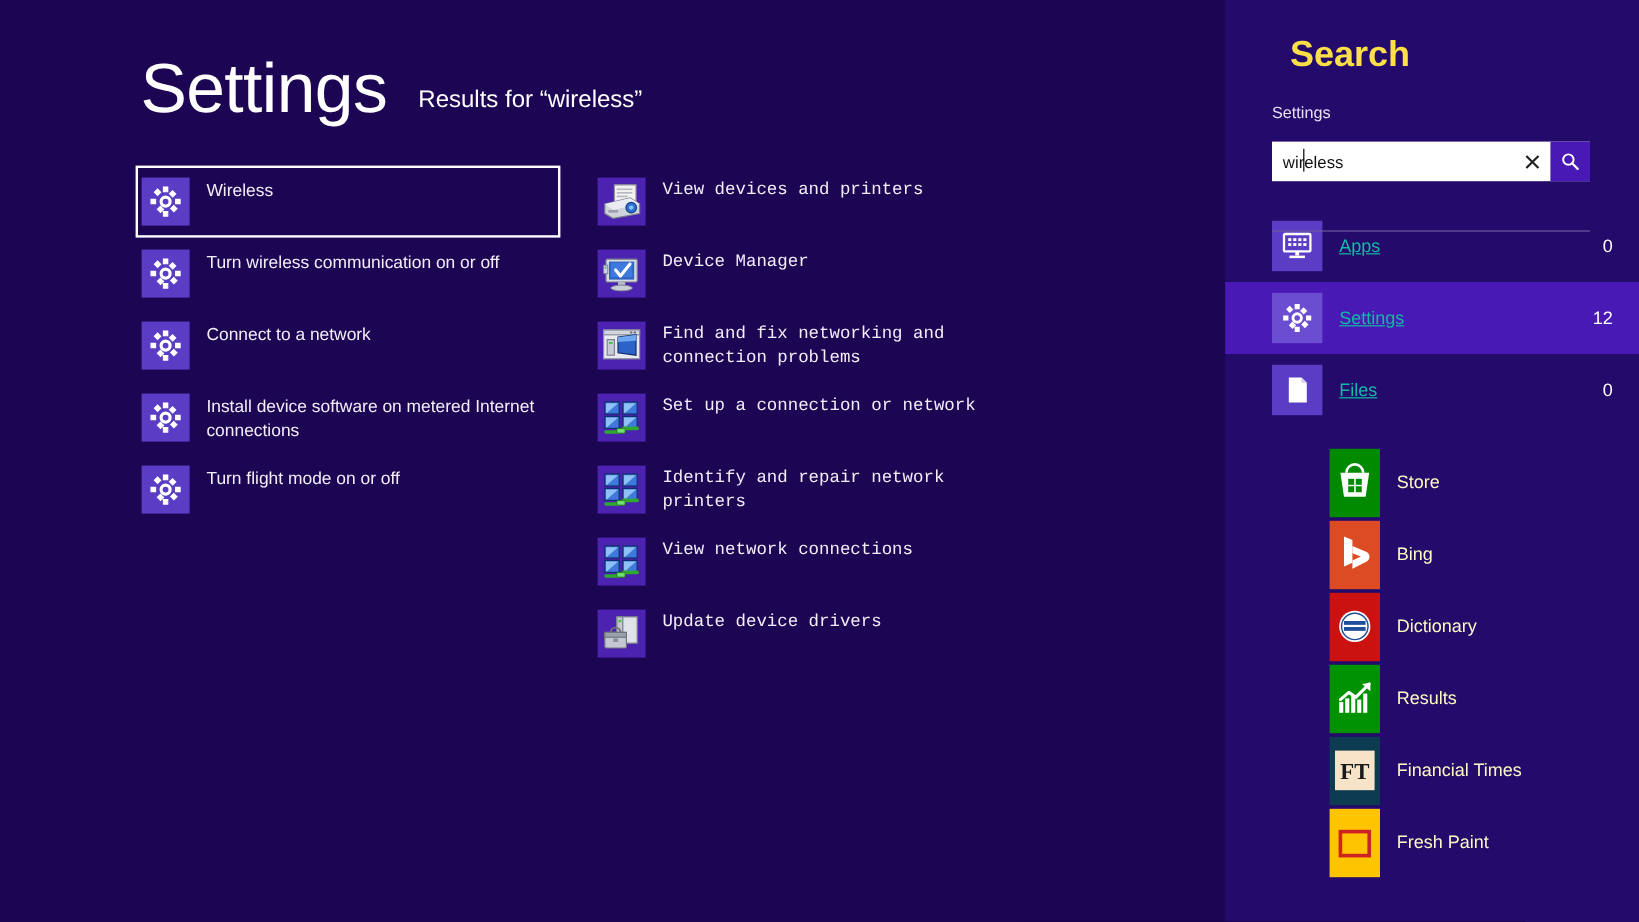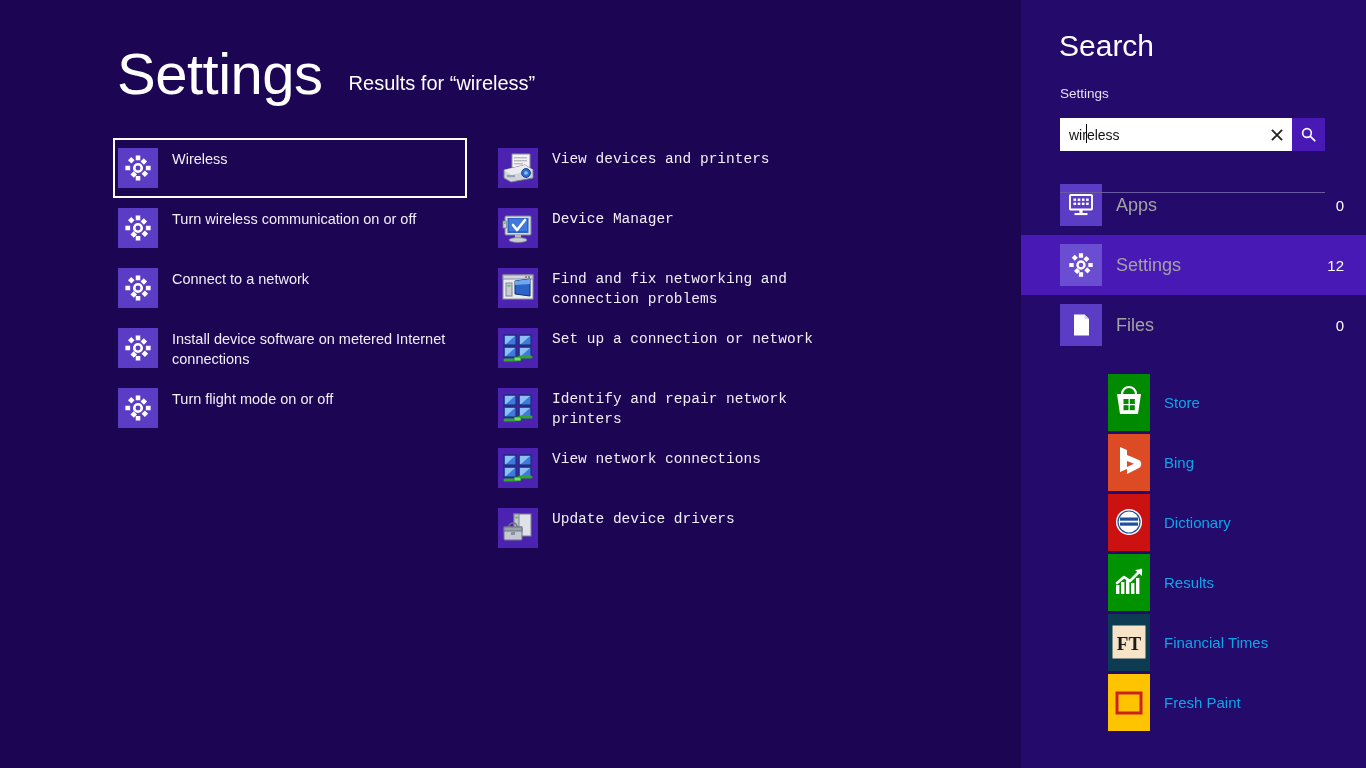--- a/index.html
+++ b/index.html
@@ -88,22 +88,22 @@
   }
   .ico-tile svg { width: 34px; height: 34px; display: block; }
 
   
   .charm {
     position: absolute; right: 0; top: 0;
     width: 345px; height: 768px;
     background: #240a6b;
   }
   .charm-title {
-    position: absolute; left: 38px; top: 31px;
-    font-size: 30px; font-weight: 400; color: #ffffff;
+    position: absolute; left: 54px; top: 31px;
+    font-size: 30px; font-weight: 700; color: #fde047;
     line-height: 1;
   }
   .charm-sub {
     position: absolute; left: 39px; top: 86px;
     font-size: 13.5px; color: #e7e0f5; font-weight: 400;
   }
 
   .search-box {
     position: absolute; left: 39px; top: 118px;
     width: 265px; height: 33px;
@@ -158,21 +158,21 @@
   .cat-icon {
     width: 42px; height: 42px; flex: 0 0 42px;
     background: #5b3cc4;
     display: flex; align-items: center; justify-content: center;
   }
   .cat-row.active .cat-icon { background: #6a4dd0; }
   .cat-icon svg { width: 26px; height: 26px; display: block; }
   .cat-label {
     flex: 1 1 auto;
     margin-left: 14px;
-    font-size: 18px; color: #a3a3a3; font-weight: 400;
+    font-size: 15px; color: #14b8a6; font-weight: 400; text-decoration: underline;
   }
   .cat-count {
     flex: 0 0 auto;
     font-size: 15px; color: #ffffff; font-weight: 400;
   }
 
   
   .app-list { position: absolute; left: 0; top: 372px; width: 345px; }
   .app-row {
     display: flex; align-items: center;
@@ -183,21 +183,21 @@
   .app-icon {
     width: 42px; height: 57px; flex: 0 0 42px;
     display: flex; align-items: center; justify-content: center;
     overflow: hidden;
     position: relative;
     margin-left: 48px;
   }
   .app-icon svg { display: block; }
   .app-label {
     margin-left: 14px;
-    font-size: 15px; color: #0ea5e9; font-weight: 400;
+    font-size: 15px; color: #fef9c3; font-weight: 400;
   }
 </style>
 </head>
 <body>
 
 <div id="root">
 
   <div class="results-pane">
 
     <div class="header-row">

